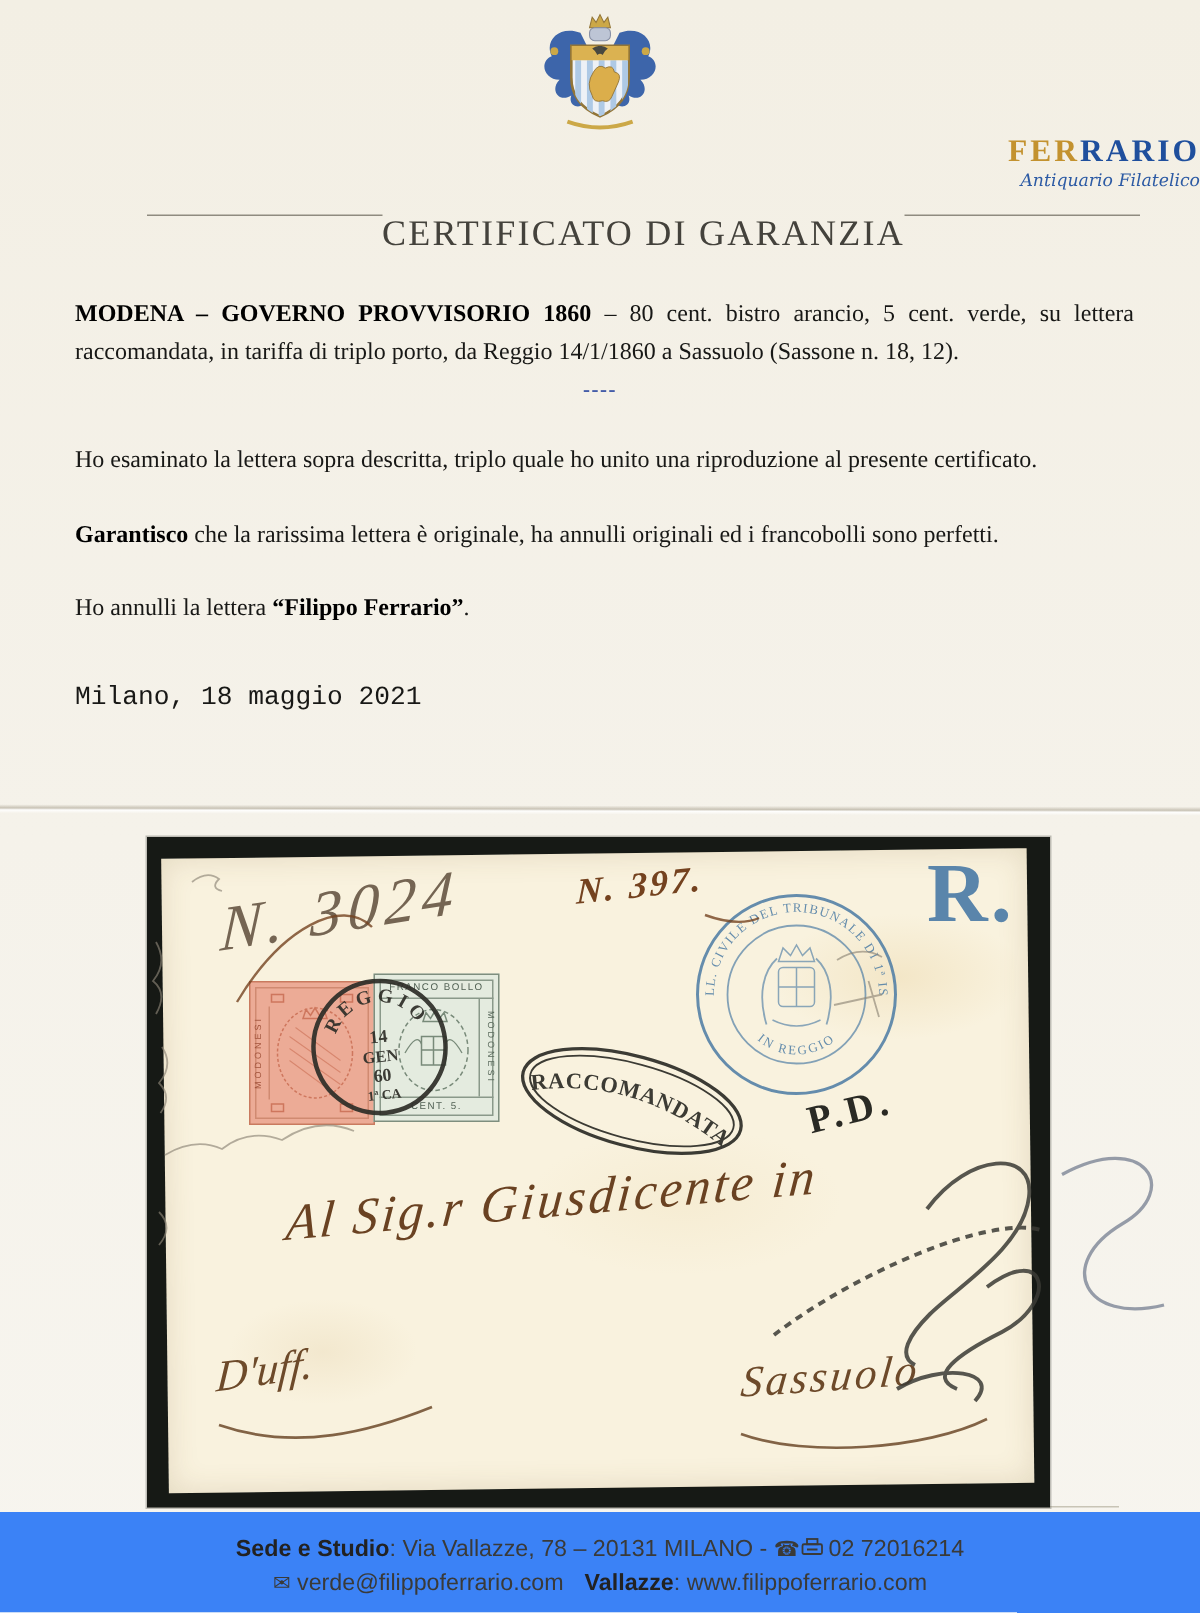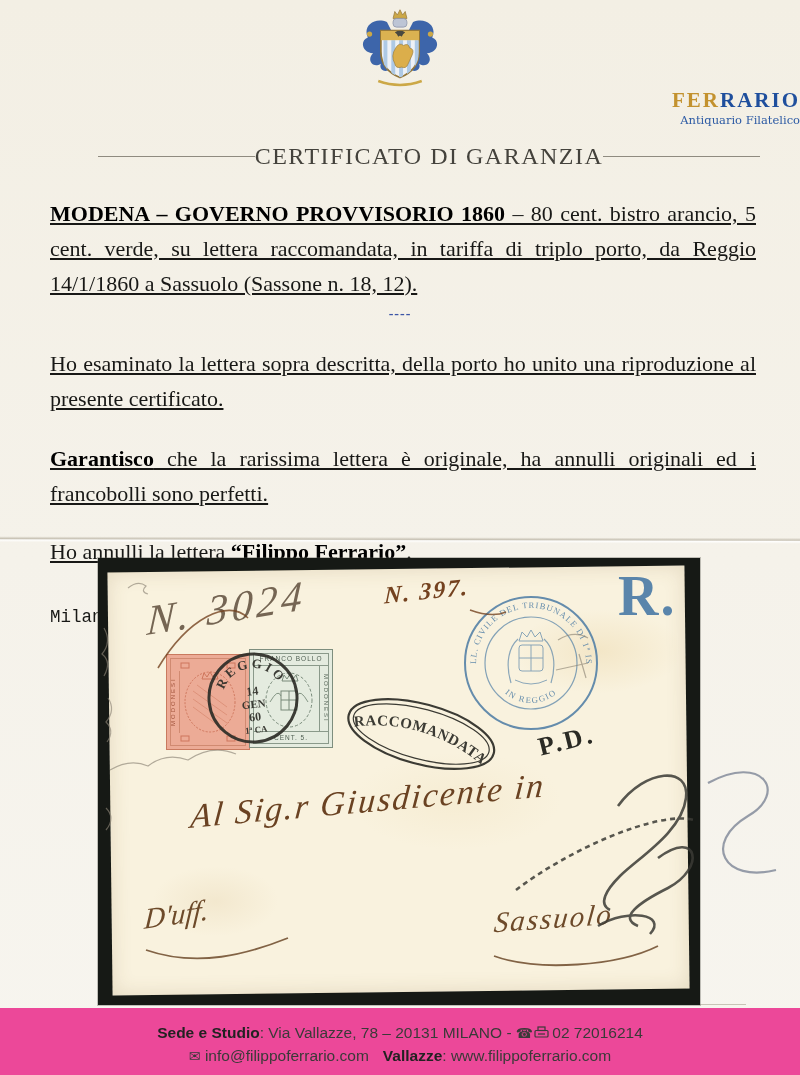--- a/index.html
+++ b/index.html
@@ -7,27 +7,27 @@
     width:800px;height:1075px;position:relative;overflow:hidden;
     background:linear-gradient(180deg,#f3efe4 0%,#f5f2ea 52%,#f7f5ef 100%);
     font-family:"Liberation Serif", serif;
   }
   
   .logo-block{text-align:right;padding-top:8px;}
   .crest{display:block;margin:0 auto;}
   .brand{font-family:"Liberation Serif",serif;font-weight:bold;font-size:21px;letter-spacing:2px;line-height:1;margin-top:2px;}
   .brand-fer{color:#c3922f;}
   .brand-rario{color:#1f4f9d;}
-  .brand-sub{font-family:"DejaVu Serif",serif;color:#2c5aa4;font-size:11.5px;margin-top:2px;}
-  
-  .title-row{display:flex;align-items:center;gap:0;margin:16px 40px 0 98px;}
+  .brand-sub{font-family:"DejaVu Serif",serif;font-style:italic;color:#2c5aa4;font-size:11.5px;margin-top:2px;}
+  
+  .title-row{display:flex;align-items:flex-start;gap:0;margin:16px 40px 0 98px;}
   .rule{flex:1;border-top:1.5px solid #8f8b80;height:0;}
   .doc-title{font-size:24px;letter-spacing:1.5px;color:#44423c;white-space:nowrap;font-weight:400;}
   
-  .bodytext{margin:0 44px 0 50px;font-size:22px;line-height:1.58;text-align:justify;color:#181816;text-decoration:underline;}
+  .bodytext{margin:0 44px 0 50px;font-size:16px;line-height:1.58;text-align:justify;color:#181816;}
   .p1{margin-top:27px;}
   .sep{text-align:center;color:#3c55a6;font-weight:bold;font-size:14px;letter-spacing:1px;margin-top:5px;}
   .p2{margin-top:25px;}
   .p3{margin-top:25px;}
   .p4{margin-top:24px;}
   .dateline{margin:37px 44px 0 50px;font-size:17.5px;color:#181816;text-align:left;font-family:Liberation Mono, monospace;}
   b{color:#000;}
   
   .crease{position:absolute;left:0;right:0;top:537px;height:6px;transform:rotate(.12deg);
     background:linear-gradient(180deg,rgba(0,0,0,0) 0%,rgba(164,156,138,.55) 40%,rgba(255,255,255,.9) 62%,rgba(0,0,0,0) 100%);}
@@ -64,21 +64,21 @@
     font-size:6px;letter-spacing:2px;text-align:center;}
   .side-l{left:3px;transform:rotate(180deg);color:#a2543c;border-left:1px solid #d08a71;}
   .side-r{right:3px;color:#5a6a5c;border-left:1px solid #8a998a;}
   .pm-svg{position:absolute;left:105px;top:90px;transform:rotate(-6deg);z-index:5;opacity:.92;}
   .blue-svg{position:absolute;left:353px;top:25px;z-index:3;opacity:.88;}
   .rac-svg{position:absolute;left:243px;top:138px;transform:rotate(15deg);z-index:5;opacity:.92;}
   .scribbles{position:absolute;inset:0;z-index:6;pointer-events:none;}
   .paper-scribble{position:absolute;left:678px;top:758px;z-index:3;pointer-events:none;}
   .underline-rule{position:absolute;left:98px;top:1004px;width:648px;height:1px;background:#c8c4b6;z-index:1;}
   
-  .footer{position:absolute;left:0;right:0;bottom:0;height:67px;background:#ec4899;text-align:center;
+  .footer{position:absolute;left:0;right:0;bottom:0;height:67px;background:#3b82f6;text-align:center;
     font-family:"Liberation Sans",sans-serif;color:#3a3a38;padding-top:13px;box-sizing:border-box;z-index:3;}
   .footer .l1,.footer .l2{font-size:15.5px;line-height:1.5;}
   .footer b{color:#222;}
   .glyph{font-family:"DejaVu Sans",sans-serif;font-size:14px;}
   .faxsvg{vertical-align:-1px;margin:0 3px 0 1px;}
   .gap{display:inline-block;width:14px;}
 </style>
 </head>
 <body>
 
@@ -115,21 +115,21 @@
 </div>
 
 <div class="title-row">
   <div class="rule"></div>
   <div class="doc-title">CERTIFICATO DI GARANZIA</div>
   <div class="rule"></div>
 </div>
 
 <p class="bodytext p1"><b>MODENA – GOVERNO PROVVISORIO 1860</b><span> – 80 cent. bistro arancio, 5 cent. verde, su lettera raccomandata, in tariffa di triplo porto, da Reggio 14/1/1860 a Sassuolo (Sassone n. 18, 12).</span></p>
 <div class="sep">----</div>
-<p class="bodytext p2">Ho esaminato la lettera sopra descritta, della porto ho unito una riproduzione al presente certificato.</p>
+<p class="bodytext p2">Ho esaminato la lettera sopra descritta, triplo quale ho unito una riproduzione al presente certificato.</p>
 <p class="bodytext p3"><b>Garantisco</b><span> che la rarissima lettera è originale, ha annulli originali ed i francobolli sono perfetti.</span></p>
 <p class="bodytext p4"><span>Ho annulli la lettera </span><b>“Filippo Ferrario”</b><span>.</span></p>
 <p class="dateline">Milano, 18 maggio 2021</p>
 
 <div class="crease"></div>
 <div class="underline-rule"></div>
 
 <div class="photo">
   <div class="envelope"></div>
 
@@ -254,15 +254,15 @@
     <b>Sede e Studio</b><span>: Via Vallazze, 78 – 20131 MILANO - </span><span class="glyph">☎</span><svg class="faxsvg" width="15" height="13" viewBox="0 0 15 13">
         <g stroke="#3a3a38" stroke-width="1.2" fill="none">
           <rect x="1" y="4.5" width="13" height="6.5" rx="1"></rect>
           <rect x="4" y="1" width="7" height="3.5"></rect>
           <path d="M 4 8 h 7"></path>
         </g>
       </svg><span>02 72016214</span>
   </div>
   <div class="l2">
     <span class="glyph">✉</span>
-    <span>info@filippoferrario.com</span><span class="gap"></span><b>Vallazze</b><span>: </span><span>www.filippoferrario.com</span>
+    <span>verde@filippoferrario.com</span><span class="gap"></span><b>Vallazze</b><span>: </span><span>www.filippoferrario.com</span>
   </div>
 </div>
 
 </body></html>

